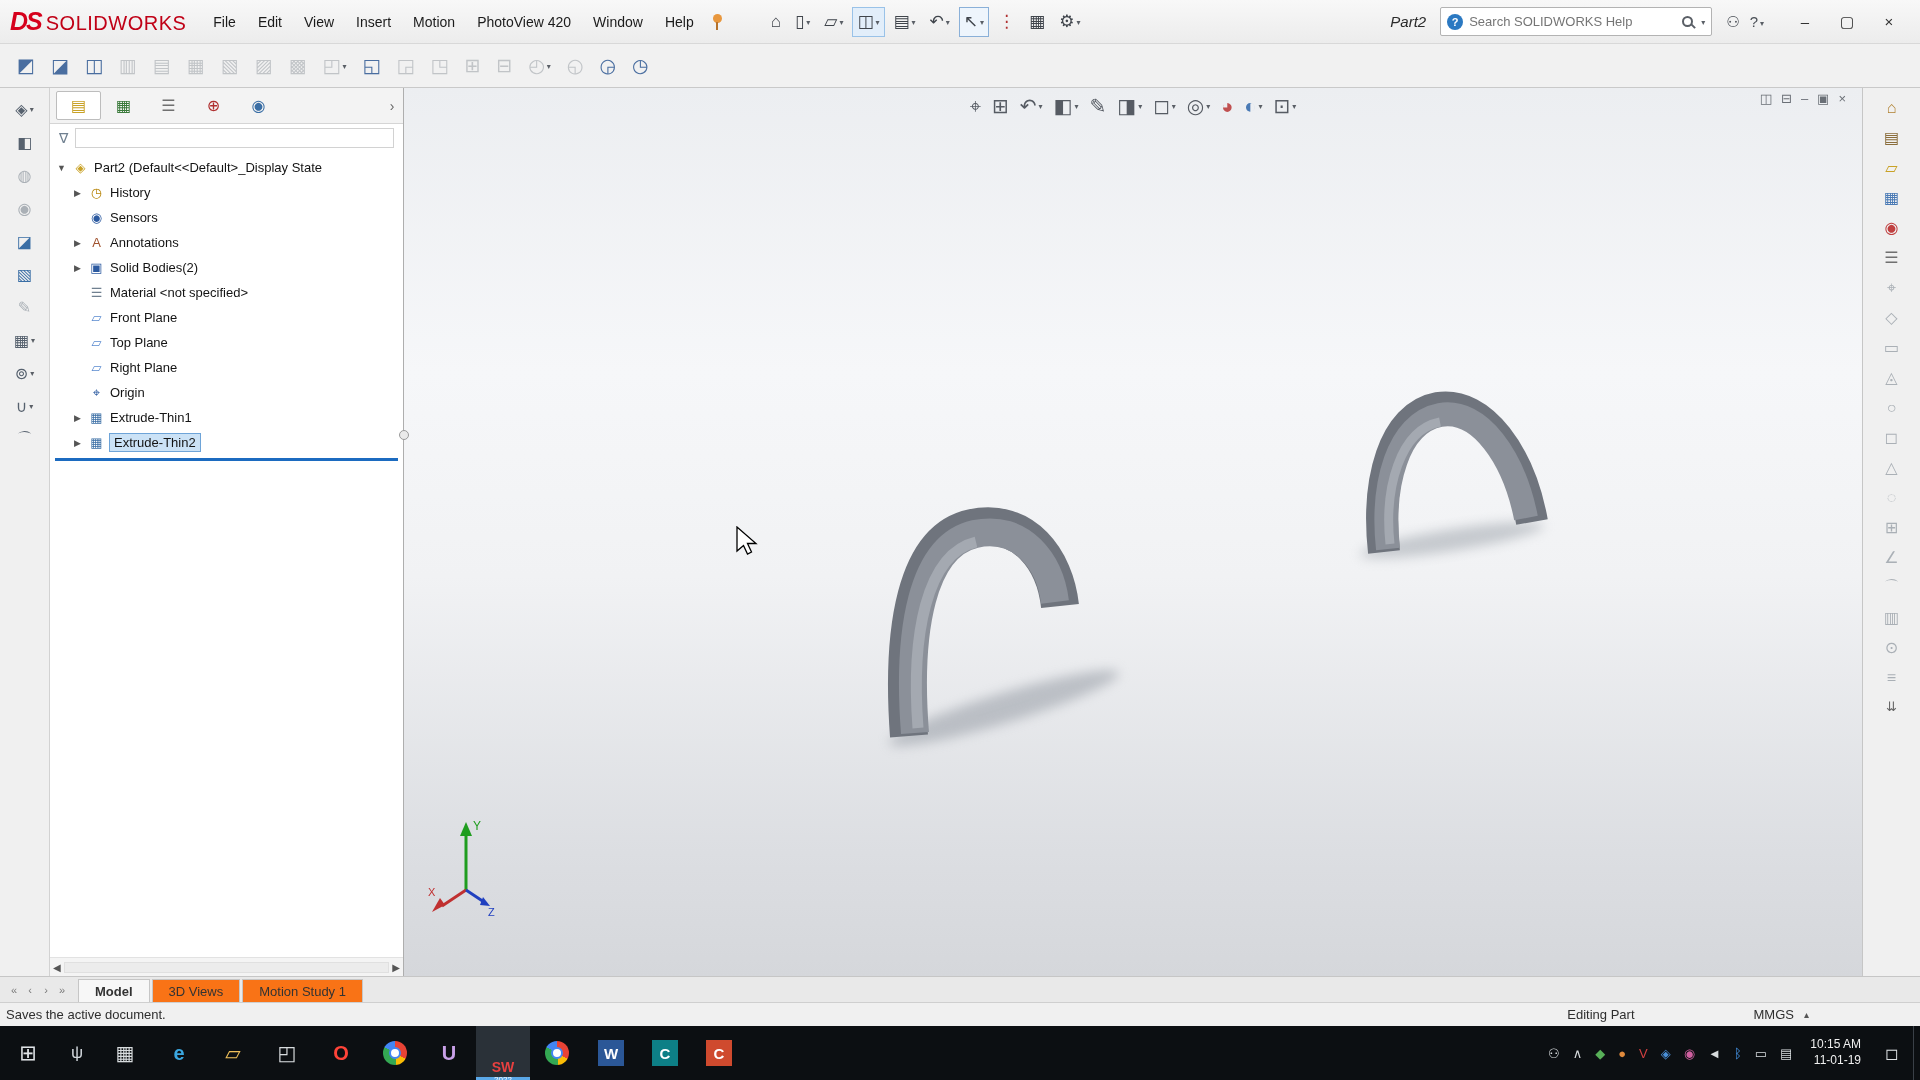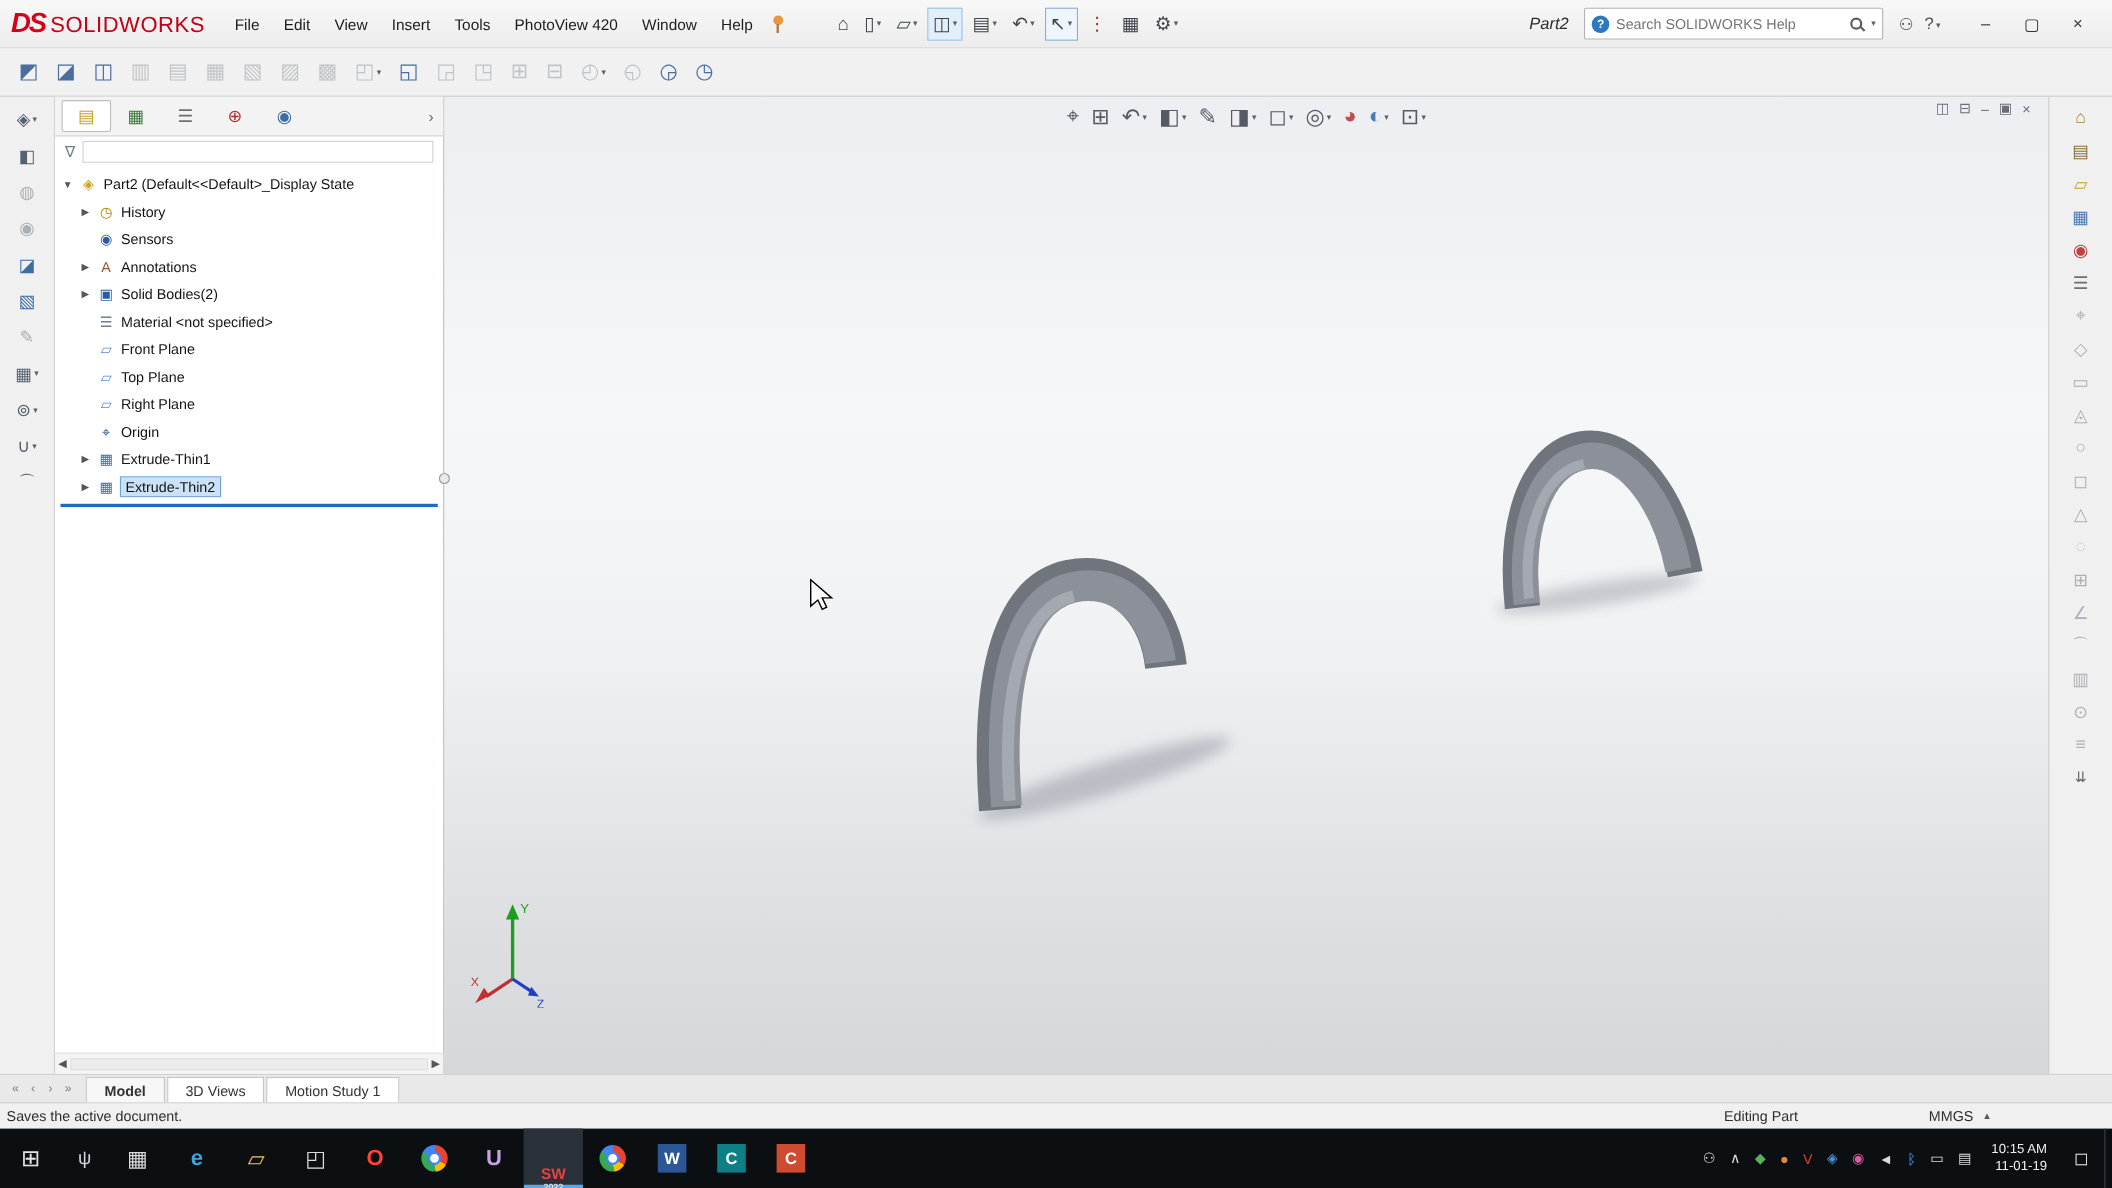--- a/index.html
+++ b/index.html
@@ -81,21 +81,21 @@
   
   .right-strip{width:58px;background:#f0f0f0;border-left:1px solid #c6c6c6;display:flex;flex-direction:column;align-items:center;padding-top:6px;}
   .strip-list{display:flex;flex-direction:column;align-items:center;gap:3px;}
   .right-strip .strip-btn{height:27px;}
   .strip-more{margin-top:8px;color:#666;font-size:13px;}
 
   
   .doc-tabs{height:26px;background:#e9e9e9;border-top:1px solid #c6c6c6;display:flex;align-items:flex-end;padding-left:6px;}
   .tab-nav{display:flex;align-items:center;height:100%;margin-right:8px;}
   .tab-nav .nav-btn{width:16px;text-align:center;color:#7a7a7a;font-size:11px;}
-  .doc-tab{padding:4px 16px 3px;font-size:13px;color:#333;background:#ffffff;border:1px solid #c6c6c6;border-bottom:none;margin-right:2px;}
+  .doc-tab{padding:4px 16px 3px;font-size:13px;color:#333;background:#f97316;border:1px solid #c6c6c6;border-bottom:none;margin-right:2px;}
   .doc-tab.active{background:#f7f7f7;font-weight:bold;}
   .tabs-filler{flex:1;}
 
   
   .statusbar{height:24px;display:flex;align-items:center;background:#f0f0f0;border-top:1px solid #cfcfcf;font-size:13px;color:#2e2e2e;padding:0 6px;}
   .status-right{margin-left:auto;display:flex;align-items:center;padding-right:105px;}
   .status-mode{margin-right:119px;}
   .status-caret{margin-left:10px;font-size:10px;color:#555;}
 
   
@@ -127,21 +127,21 @@
   <div class="logo">
     <span class="logo-mark">DS</span>
     <span class="logo-brand">SOLIDWORKS</span>
   </div>
   <nav class="menubar">
 
   <button class="menu-item">File</button>
       <button class="menu-item">Edit</button>
       <button class="menu-item">View</button>
       <button class="menu-item">Insert</button>
-      <button class="menu-item">Tools</button>
+      <button class="menu-item">Motion</button>
       <button class="menu-item">PhotoView 420</button>
       <button class="menu-item">Window</button>
       <button class="menu-item">Help</button>
     </nav>
   <span class="pin-icon"></span>
   <div class="quick-tools">
 
       <button class="qt-btn">
         <span class="glyph">⌂</span>
 

